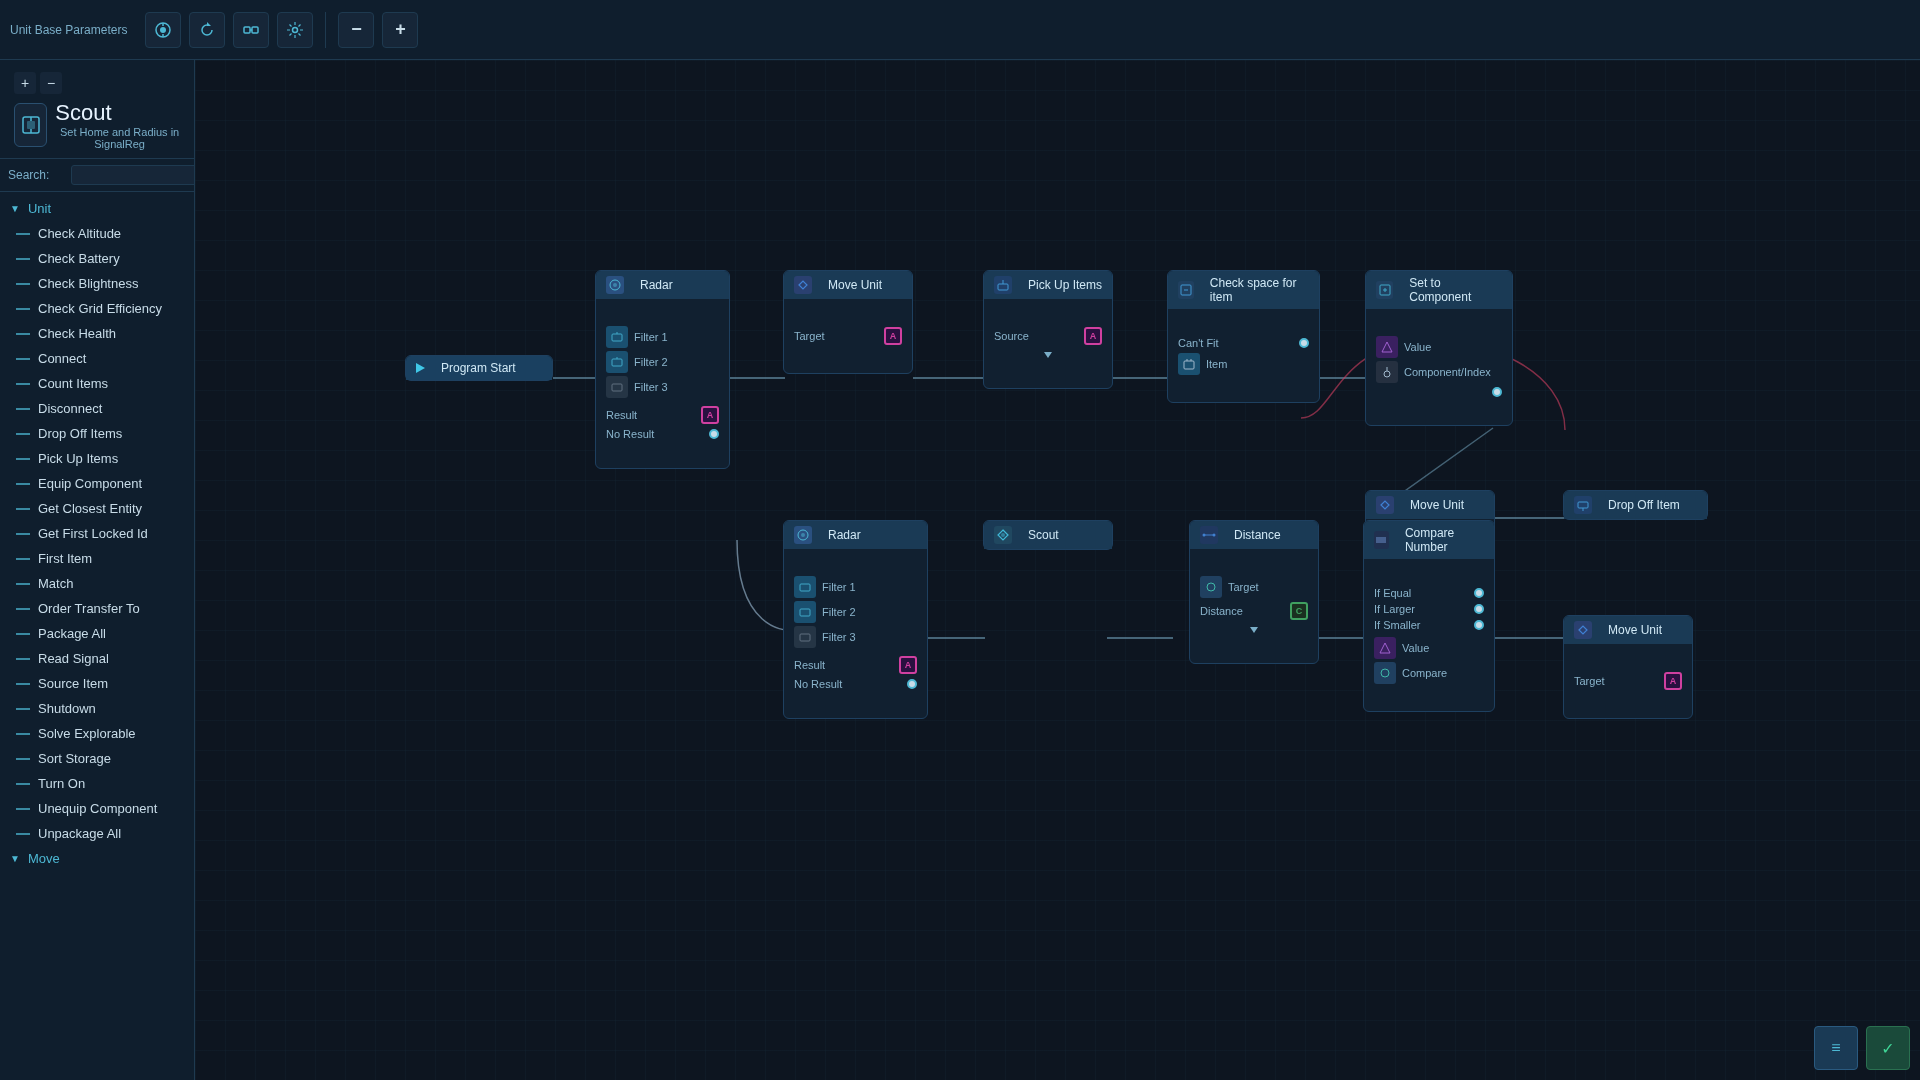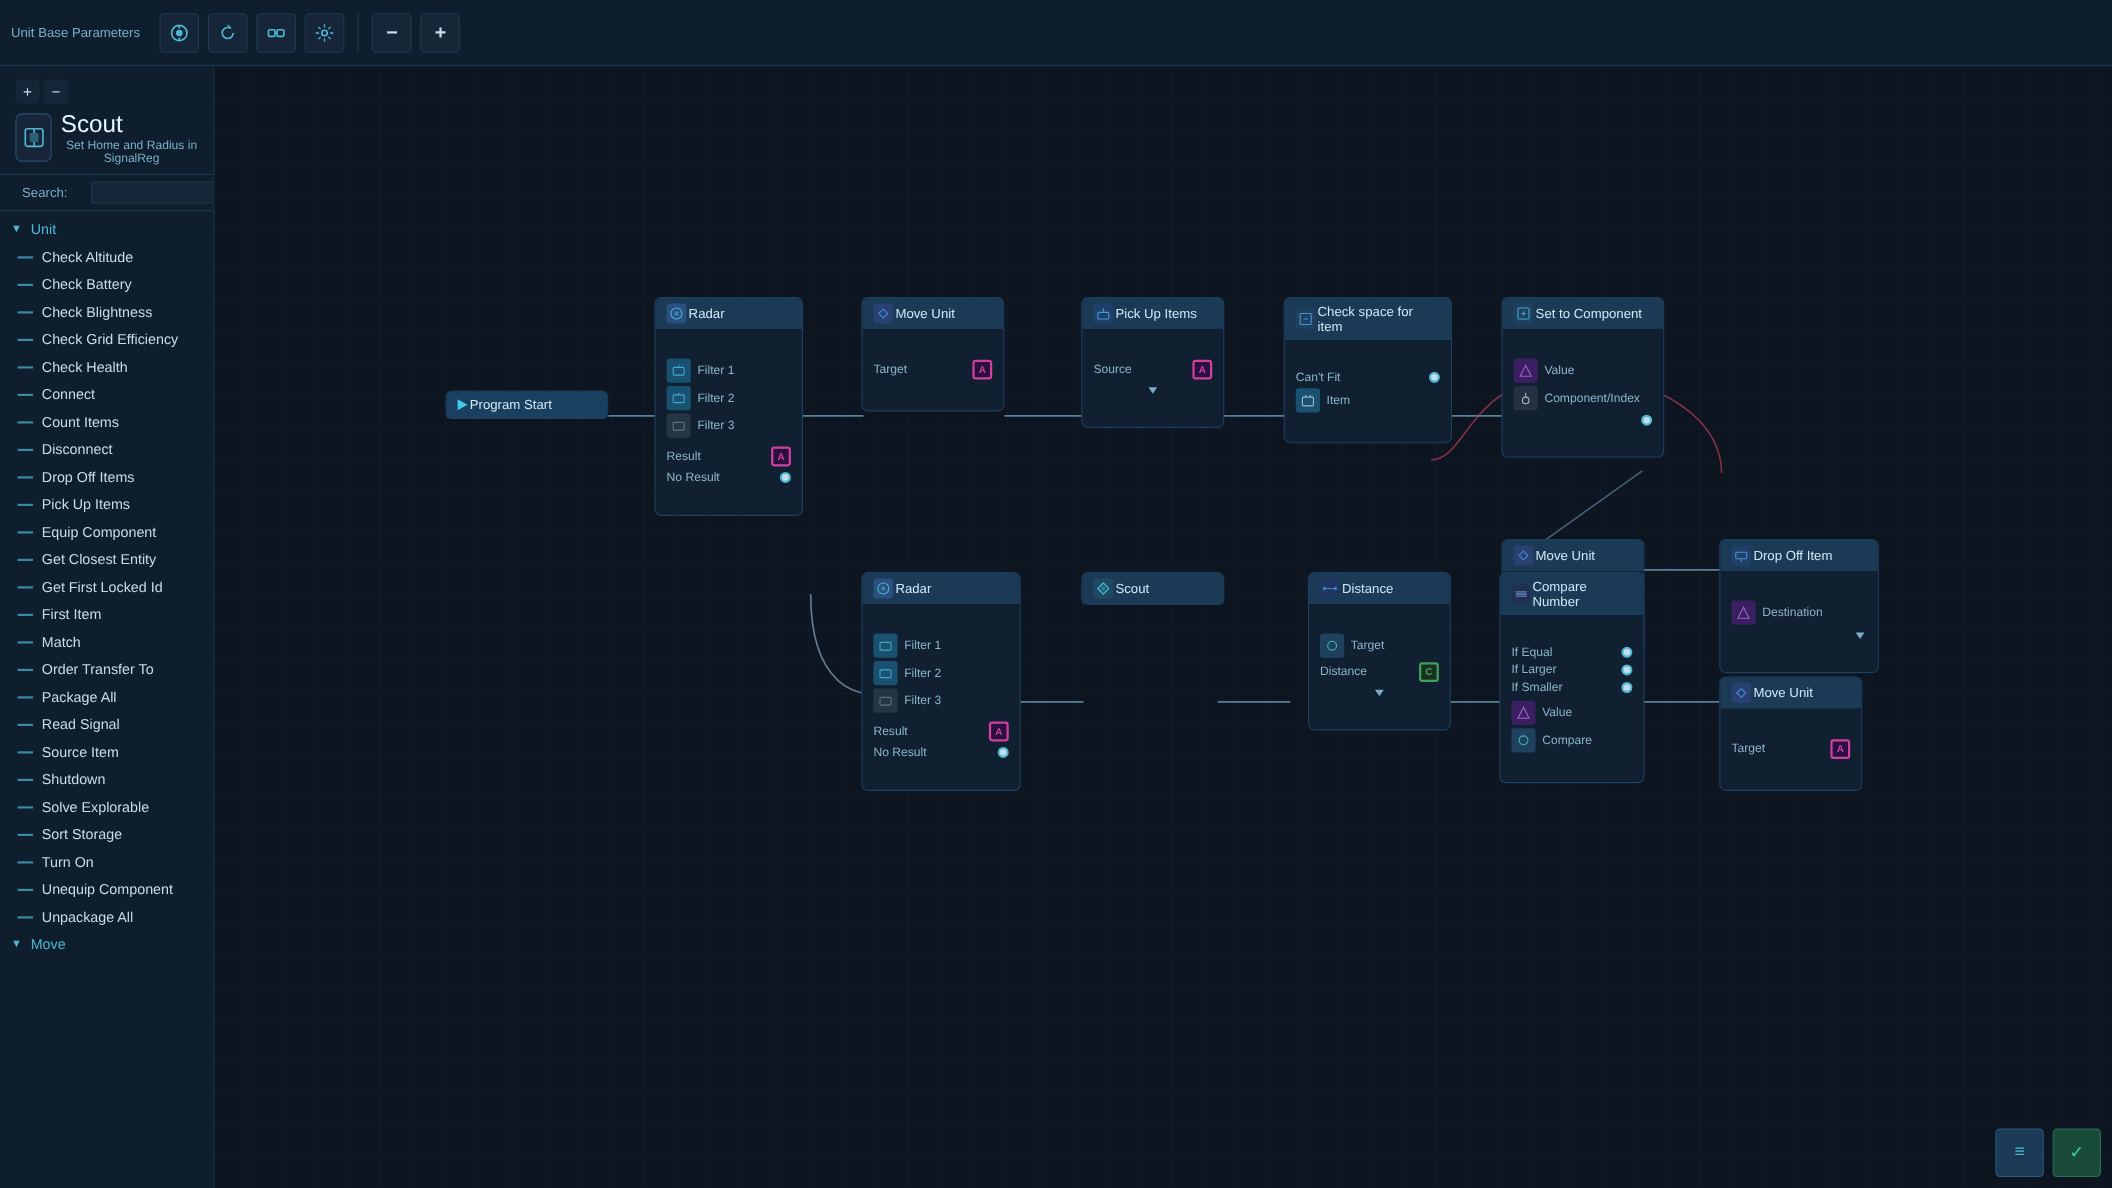--- a/index.html
+++ b/index.html
@@ -92,21 +92,21 @@
       border: none;
       border-radius: 3px;
       color: #c8dce8;
       cursor: pointer;
       font-size: 14px;
       display: flex; align-items: center; justify-content: center;
     }
     #search-bar {
       display: flex;
       align-items: center;
-      padding: 6px 20px;
+      padding: 6px 8px;
       border-bottom: 1px solid #1e3a50;
       gap: 22px;
     }
     #search-bar label { font-size: 12px; color: #7aaec8; }
     #search-bar input {
       flex: 1;
       background: #162638;
       border: 1px solid #1e3a50;
       color: #c8dce8;
       padding: 2px 5px;
@@ -170,21 +170,21 @@
       border-radius: 6px;
       min-width: 130px;
       font-size: 12px;
     }
     .node-header {
       background: #1a3a55;
       border-radius: 5px 5px 0 0;
       padding: 5px 10px;
       display: flex;
       align-items: center;
-      gap: 2px;
+      gap: 16px;
       font-size: 12px;
       color: #d0e8f5;
       font-weight: 500;
     }
     .node-header-icon {
       width: 18px; height: 18px;
       border-radius: 3px;
       display: flex; align-items: center; justify-content: center;
       font-size: 11px;
     }
@@ -652,35 +652,20 @@
     <div class="node" style="left: 1368px; top: 430px; width: 145px;">
       <div class="node-header">
         <div class="node-header-icon" style="background:#20406a;">
           <svg width="14" height="14" viewBox="0 0 14 14">
               <rect x="2" y="4" width="10" height="6" rx="1" fill="none" stroke="#4098d4" stroke-width="1"></rect>
               <line x1="7" y1="10" x2="7" y2="13" stroke="#4098d4" stroke-width="1"></line>
             </svg>
         </div>
         <span>Drop Off Item</span>
       </div>
-      <div class="node-body">
-        <div class="filter-item">
-          <div class="filter-icon" style="background:#3a2060;">
-            <svg width="14" height="14" viewBox="0 0 14 14">
-                <polygon points="7,2 12,12 2,12" fill="none" stroke="#a060d0" stroke-width="1"></polygon>
-              </svg>
-          </div>
-          <span>Destination</span>
-        </div>
-        <div style="text-align:right;margin-top:4px;">
-          <svg width="12" height="12" viewBox="0 0 12 12">
-              <polygon points="2,3 10,3 6,9" fill="#7aaec8"></polygon>
-            </svg>
-        </div>
-      </div>
     </div>
 
     <div class="node" style="left: 588px; top: 460px; width: 145px;">
       <div class="node-header">
         <div class="node-header-icon" style="background:#2a5080;">
           <svg width="14" height="14" viewBox="0 0 14 14">
               <circle cx="7" cy="7" r="5" fill="none" stroke="#4db8d4" stroke-width="1"></circle>
               <circle cx="7" cy="7" r="2" fill="#4db8d4" opacity="0.5"></circle>
             </svg>
         </div>

